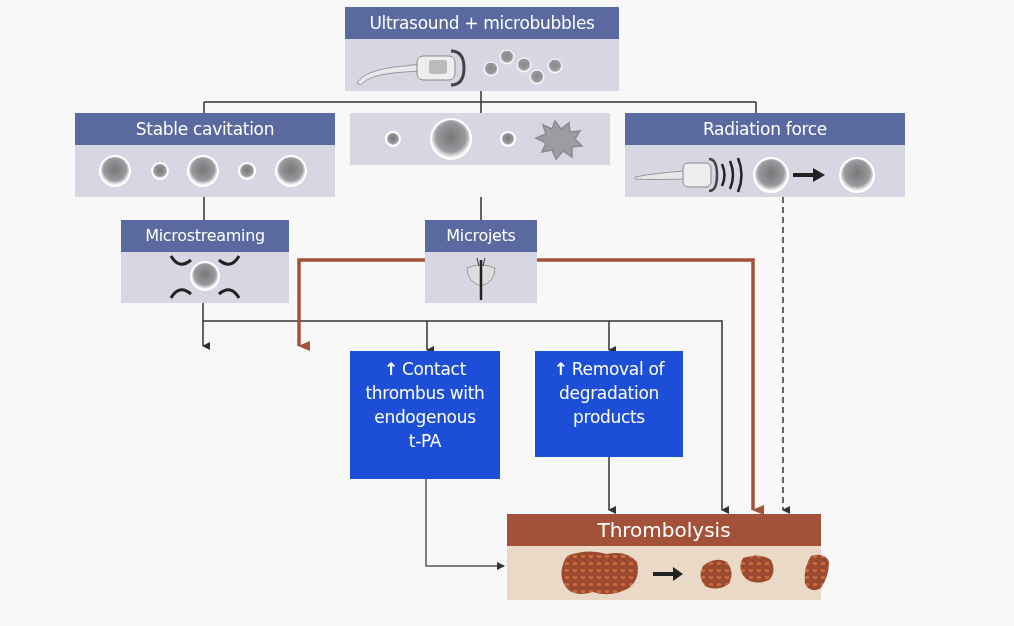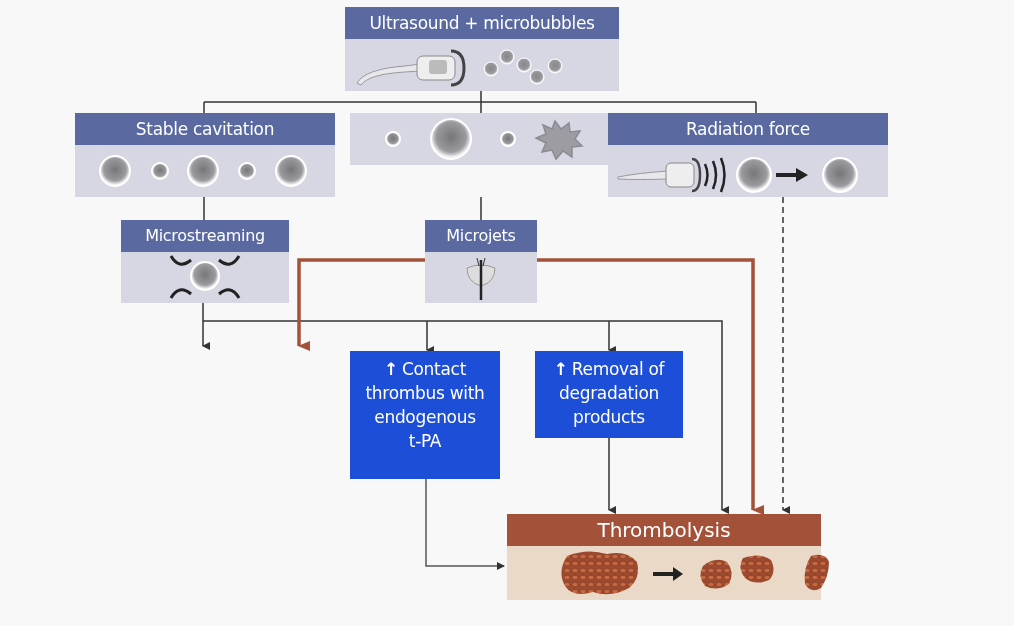--- a/index.html
+++ b/index.html
@@ -121,21 +121,21 @@
   <div class="img" style="height:52px;">
     <svg width="260" height="52">
       <circle cx="43" cy="26" r="7" fill="url(#bub2)" stroke="#fff" stroke-width="2"></circle>
       <circle cx="101" cy="26" r="20" fill="url(#bub2)" stroke="#fff" stroke-width="2"></circle>
       <circle cx="158" cy="26" r="7" fill="url(#bub2)" stroke="#fff" stroke-width="2"></circle>
       <polygon points="205,8 211,16 219,10 220,19 230,18 225,26 232,33 222,34 222,44 213,38 206,46 202,37 192,39 196,30 186,25 196,21 193,12 202,16" fill="#9c9ca2" stroke="#8a8a90" stroke-width="1.5"></polygon>
     </svg>
   </div>
 </div>
 
-<div class="node" style="left:608px;top:113px;width:280px;">
+<div class="node" style="left:625px;top:113px;width:280px;">
   <div class="hdr">Radiation force</div>
   <div class="img" style="height:52px;">
     <svg width="260" height="52">
       <g>
         <path d="M10,32 Q30,28 60,26 L60,34 Q30,35 10,34 Z" fill="#e8e8ec" stroke="#999"></path>
         <rect x="58" y="18" width="28" height="24" rx="5" fill="#eee" stroke="#888"></rect>
         <path d="M84,14 Q92,14 92,30 Q92,46 84,46" fill="none" stroke="#444" stroke-width="2.5"></path>
       </g>
       <g fill="none" stroke="#222" stroke-width="2.5">
         <path d="M97,19 Q102,30 97,41"></path>
@@ -178,21 +178,21 @@
   </div>
 </div>
 
 <div class="bluebox" style="left:350px;top:351px;width:150px;height:128px;">
   <div><span class="up">↑</span><span>Contact</span></div>
   <div>thrombus with</div>
   <div>endogenous</div>
   <div>t-PA</div>
 </div>
 
-<div class="bluebox" style="left:535px;top:351px;width:148px;height:87px;">
+<div class="bluebox" style="left:535px;top:351px;width:148px;height:106px;">
   <div><span class="up">↑</span><span>Removal of</span></div>
   <div>degradation</div>
   <div>products</div>
 </div>
 
 <div class="node" style="left:507px;top:514px;width:314px;">
   <div class="thromb-hdr">Thrombolysis</div>
   <div class="thromb-img">
     <svg width="375" height="54">
       <defs>

